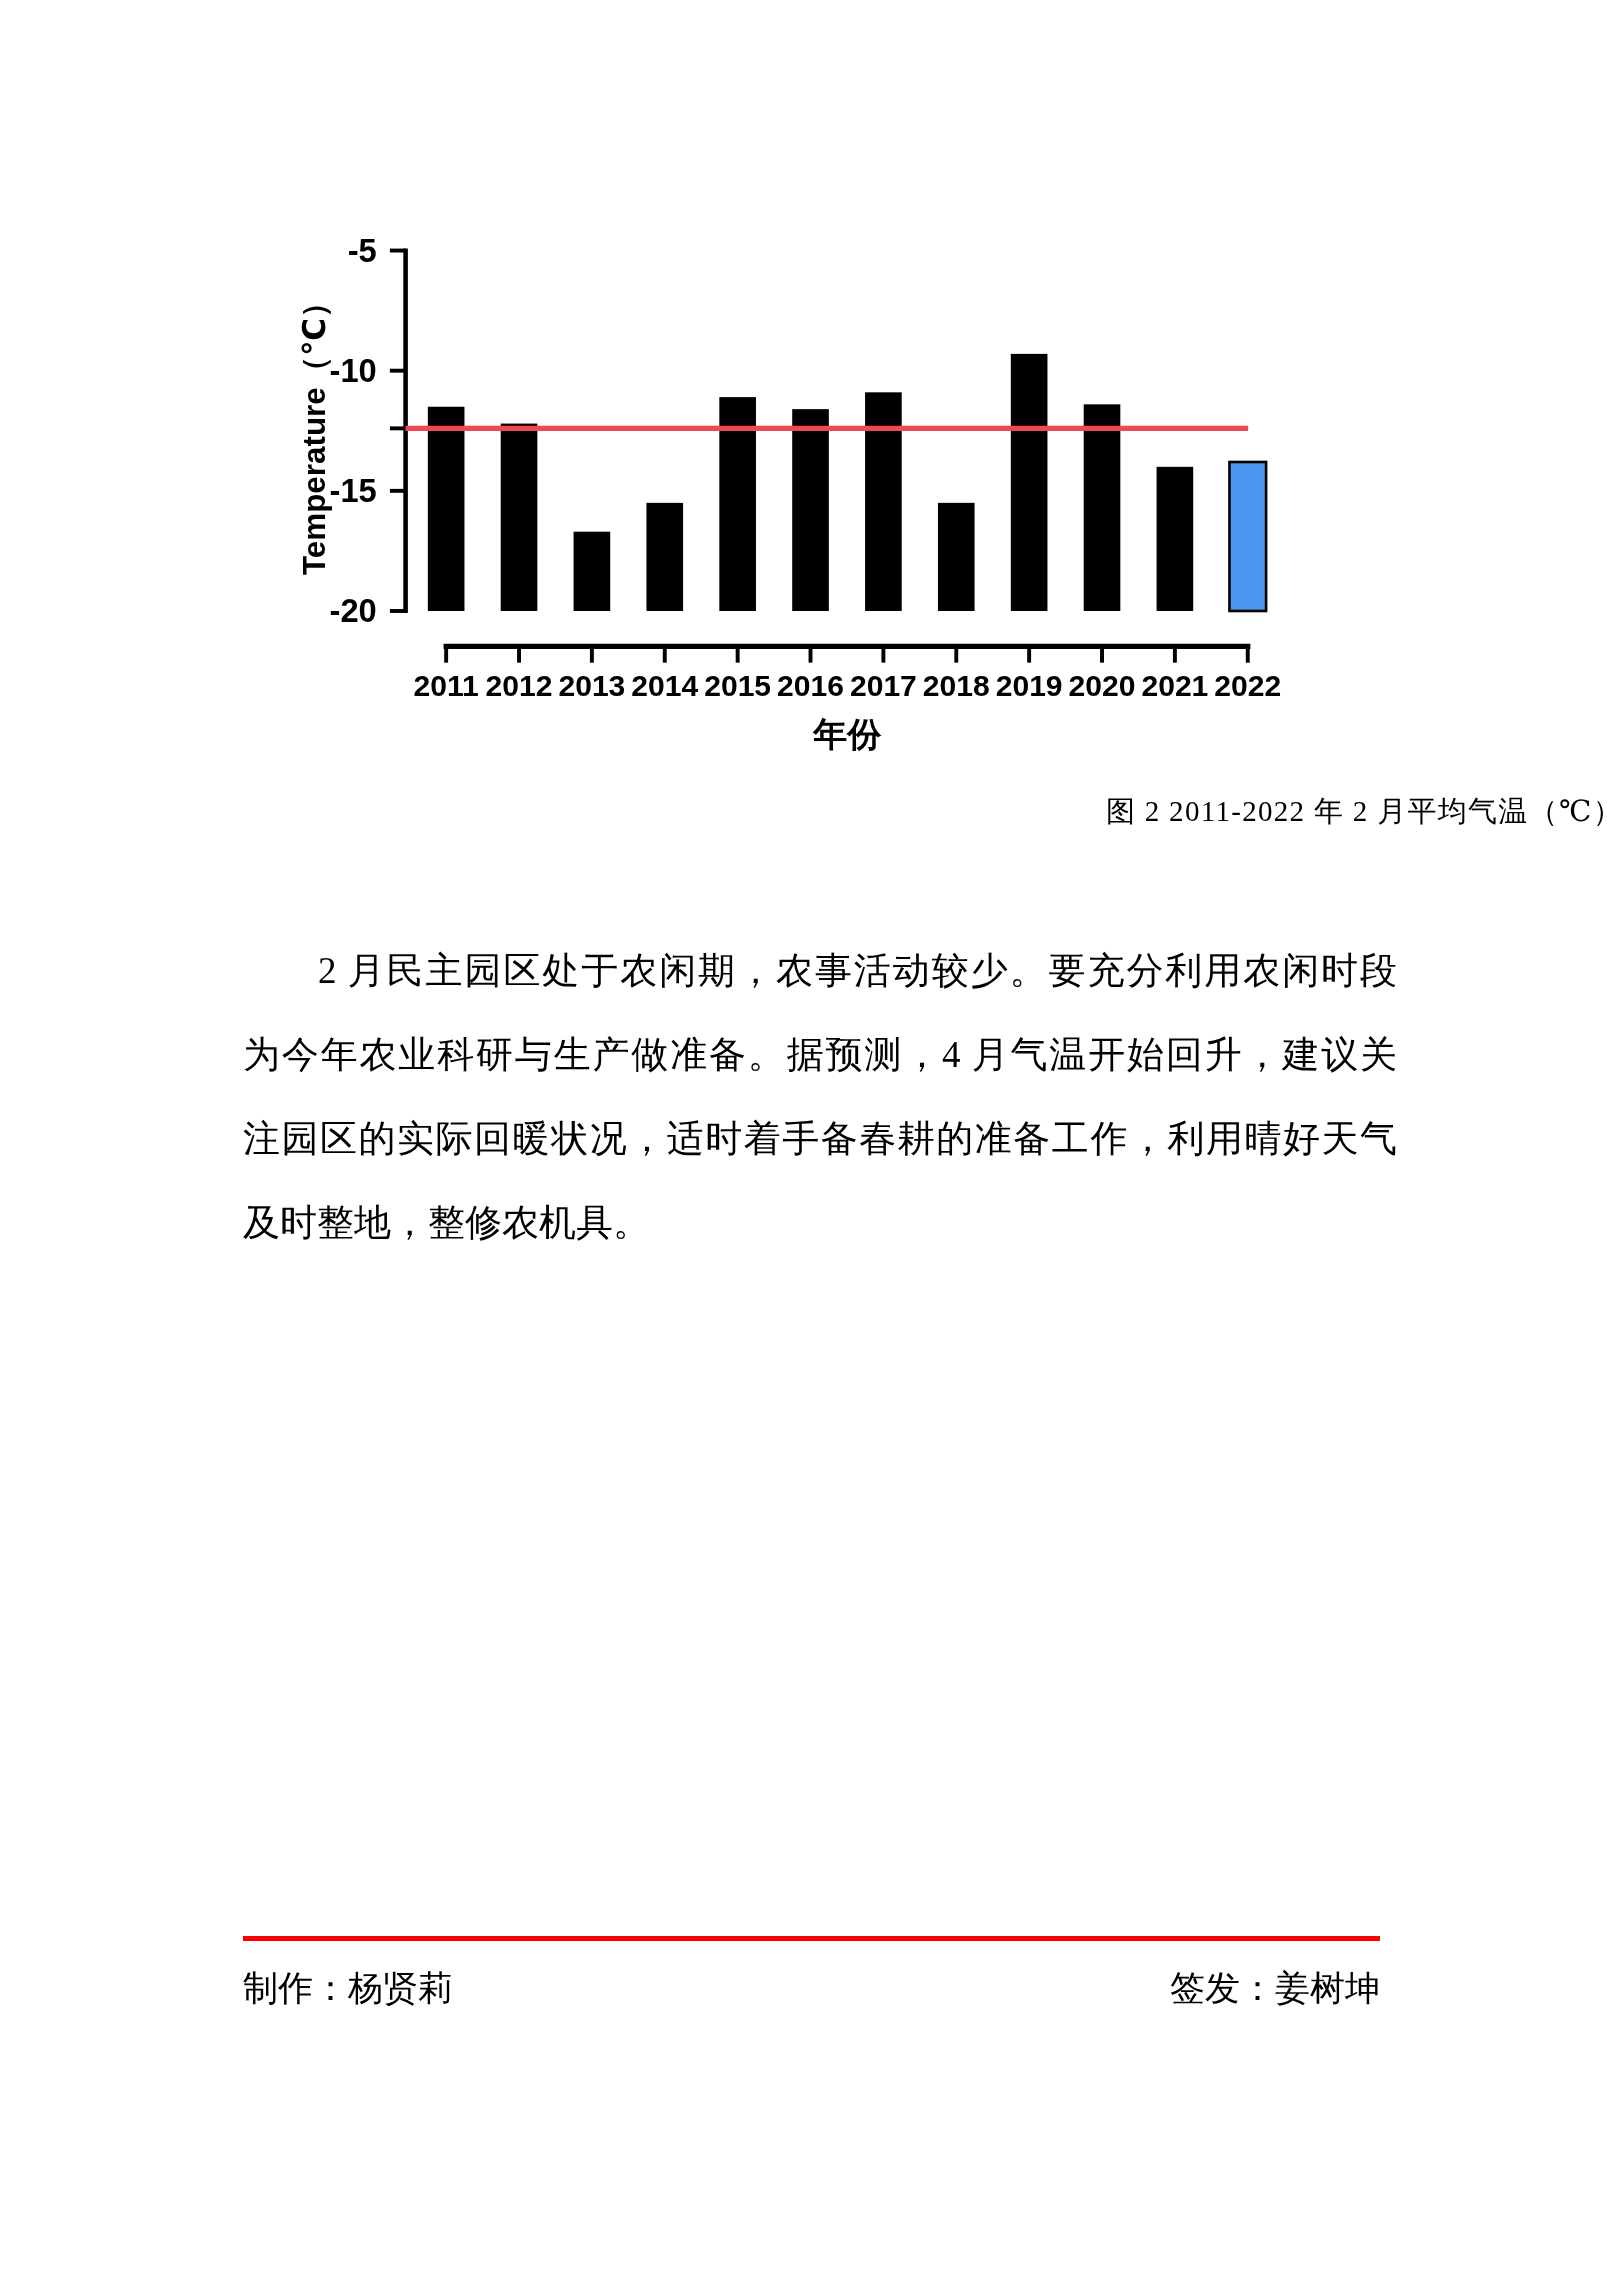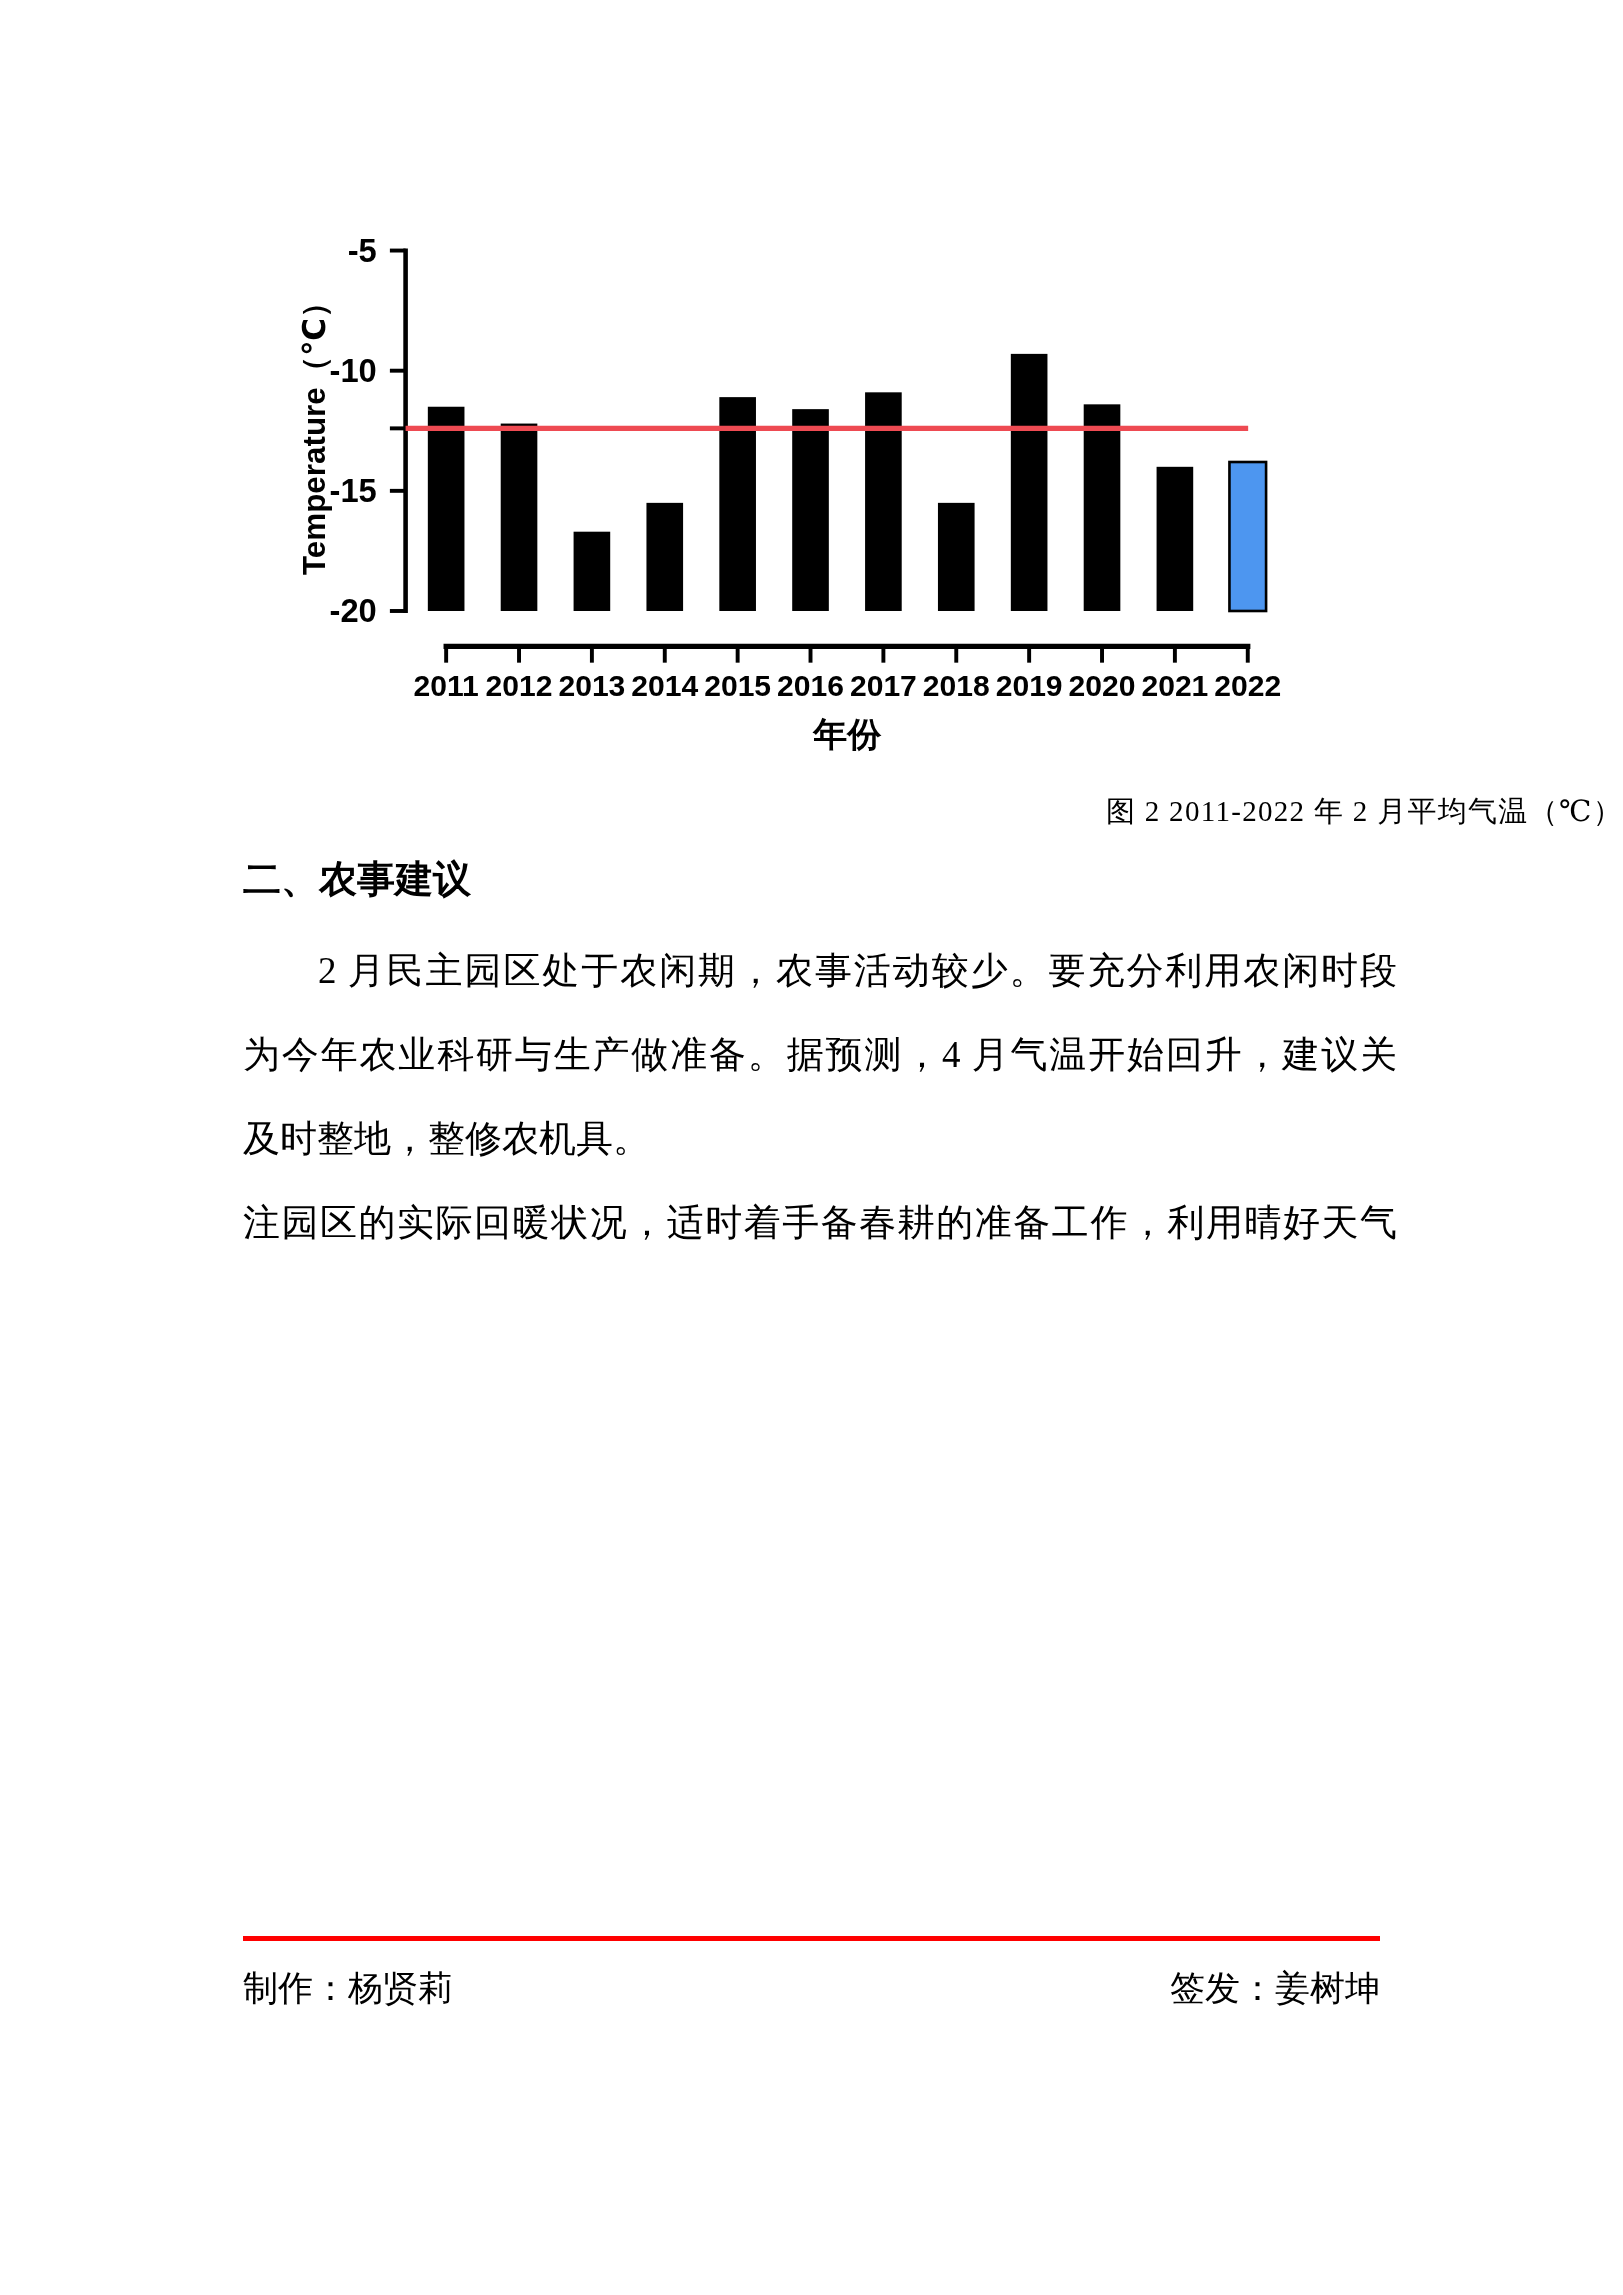--- a/index.html
+++ b/index.html
@@ -134,27 +134,26 @@
       <text x="1684.6" y="1048" text-anchor="middle" dominant-baseline="central" font-size="46" font-weight="bold" fill="#000000">2020</text>
       <line x1="1796" y1="988" x2="1796" y2="1013" stroke="#000000" stroke-width="6"></line>
       <text x="1796" y="1048" text-anchor="middle" dominant-baseline="central" font-size="46" font-weight="bold" fill="#000000">2021</text>
       <line x1="1907.4" y1="988" x2="1907.4" y2="1013" stroke="#000000" stroke-width="6"></line>
       <text x="1907.4" y="1048" text-anchor="middle" dominant-baseline="central" font-size="46" font-weight="bold" fill="#000000">2022</text>
       <text x="1295" y="1122" text-anchor="middle" dominant-baseline="central" font-size="52" font-weight="bold" fill="#000000">年份</text>
     </svg>
 
   <div class="caption">图 2 2011-2022 年 2 月平均气温（℃）</div>
 
-  <div class="heading">二、农事建议</div>
 
   <div class="para">
     <div class="pline just indent">2 月民主园区处于农闲期，农事活动较少。要充分利用农闲时段</div>
     <div class="pline just">为今年农业科研与生产做准备。据预测，4 月气温开始回升，建议关</div>
+    <div class="pline just">注园区的实际回暖状况，适时着手备春耕的准备工作，利用晴好天气</div>
     <div class="pline">及时整地，整修农机具。</div>
-    <div class="pline just">注园区的实际回暖状况，适时着手备春耕的准备工作，利用晴好天气</div>
   </div>
 
   <div class="divider" style="background: rgb(255, 0, 0);"></div>
 
   <div class="footer-row">
     <span>制作：杨贤莉</span>
     <span>签发：姜树坤</span>
   </div>
 
 </div>

